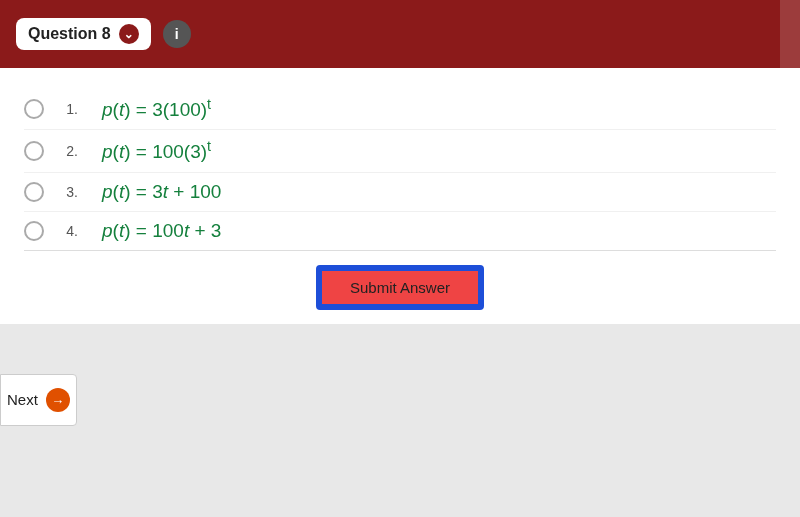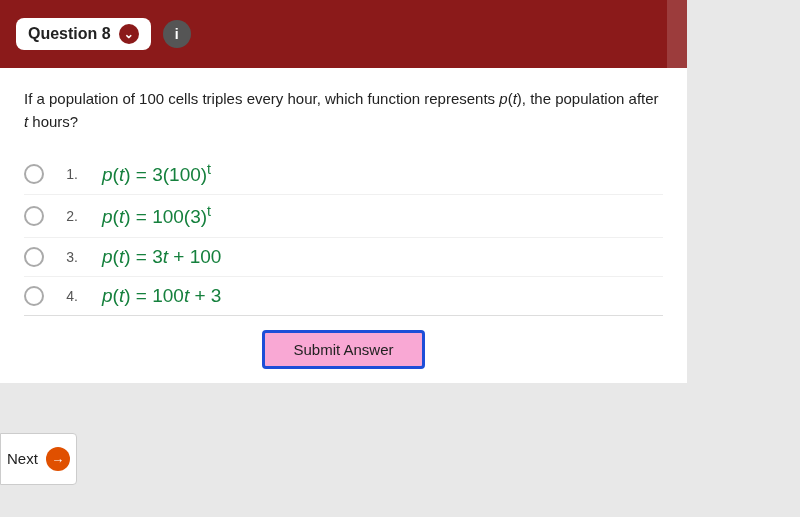--- a/index.html
+++ b/index.html
@@ -124,22 +124,22 @@
     }
 
     
     .submit-btn-row {
       border-top: 1px solid #ddd;
       padding: 14px 0;
       text-align: center;
       background: white;
     }
     .submit-btn {
-      background: #f9a8d4;
-      border: 3px solid #1d4ed8;
+      background: #ef4444;
+      border: 6px solid #1d4ed8;
       border-radius: 4px;
       padding: 8px 28px;
       font-size: 15px;
       color: #222;
       cursor: pointer;
     }
 
     
     .spacer {
       height: 50px;
@@ -184,44 +184,41 @@
       background: #e05000;
       border-radius: 50%;
       display: flex;
       align-items: center;
       justify-content: center;
       color: white;
       font-size: 13px;
     }
     .page-container {
       position: relative;
-      width: 687px;
+      width: 800px;
     }
   </style>
 </head>
 <body>
 
 <div class="page-container">
 
   <div class="header-bar">
     <div class="question-badge">
       <span>Question 8</span>
       <div class="chevron">⌄</div>
     </div>
     <div class="info-icon">
       <span>i</span>
     </div>
     <div class="header-right-btn2"></div>
   </div>
 
   <div class="main-content">
 
-    <p class="question-text">
-      If a population of 100 cells triples every hour, which function represents <em>p</em>(<em>t</em>), the population after <em>t</em> hours?
-    </p>
 
     <ul class="options-list">
       <li class="option-item">
         <div class="radio-circle"></div>
         <span class="option-number">1.</span>
         <span class="option-text"><em>p</em>(<em>t</em>) = 3(100)<sup>t</sup></span>
       </li>
       <li class="option-item">
         <div class="radio-circle"></div>
         <span class="option-number">2.</span>

